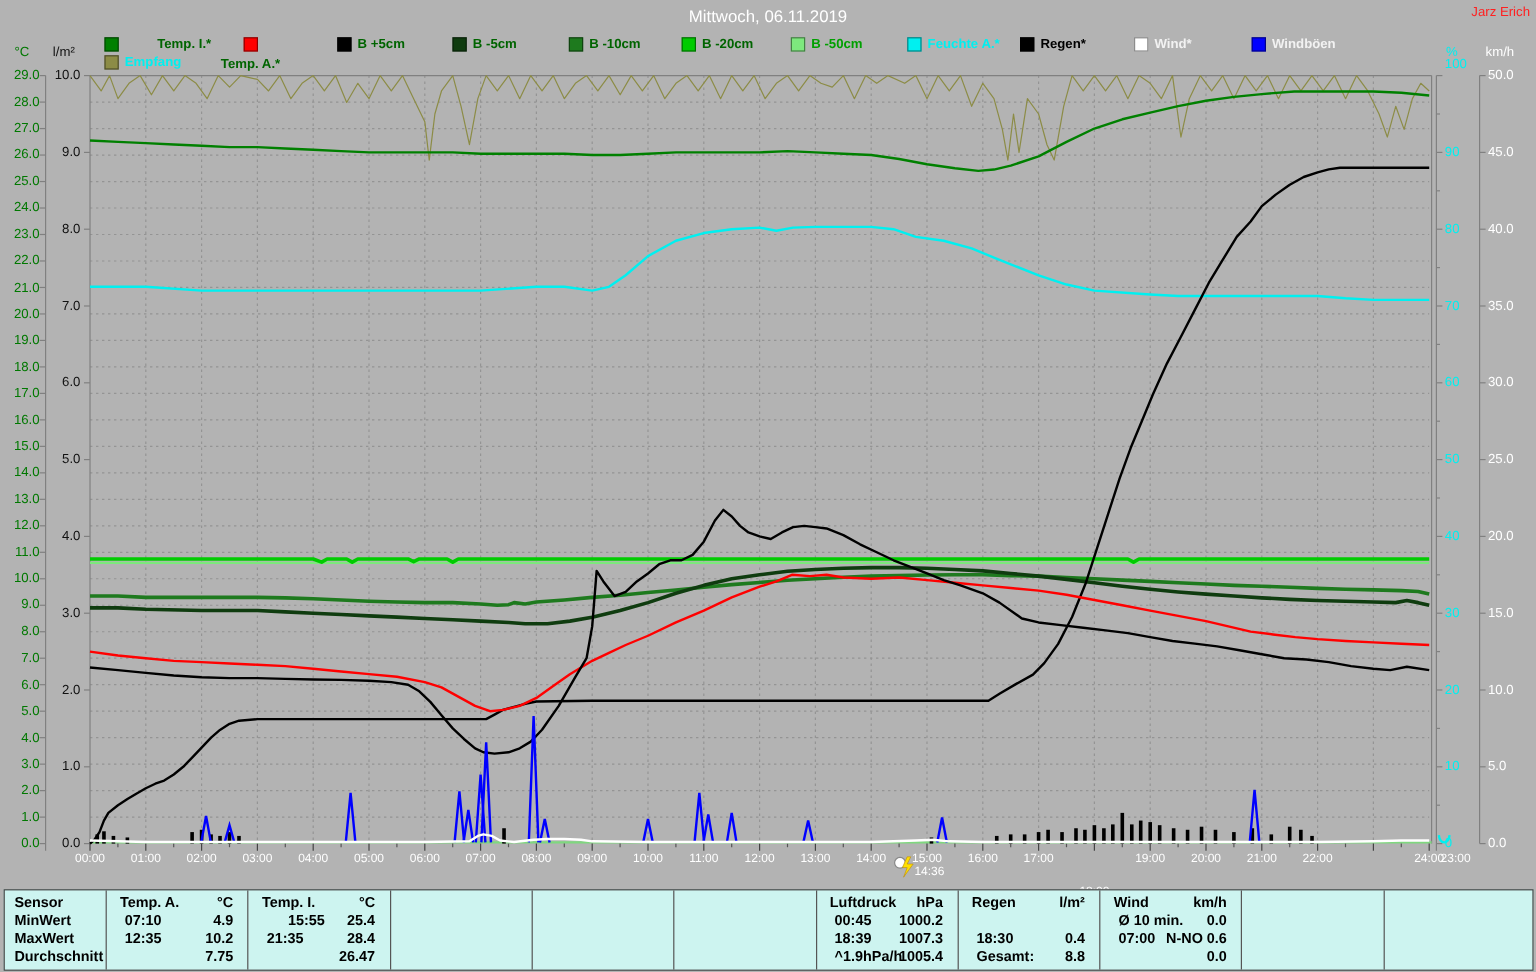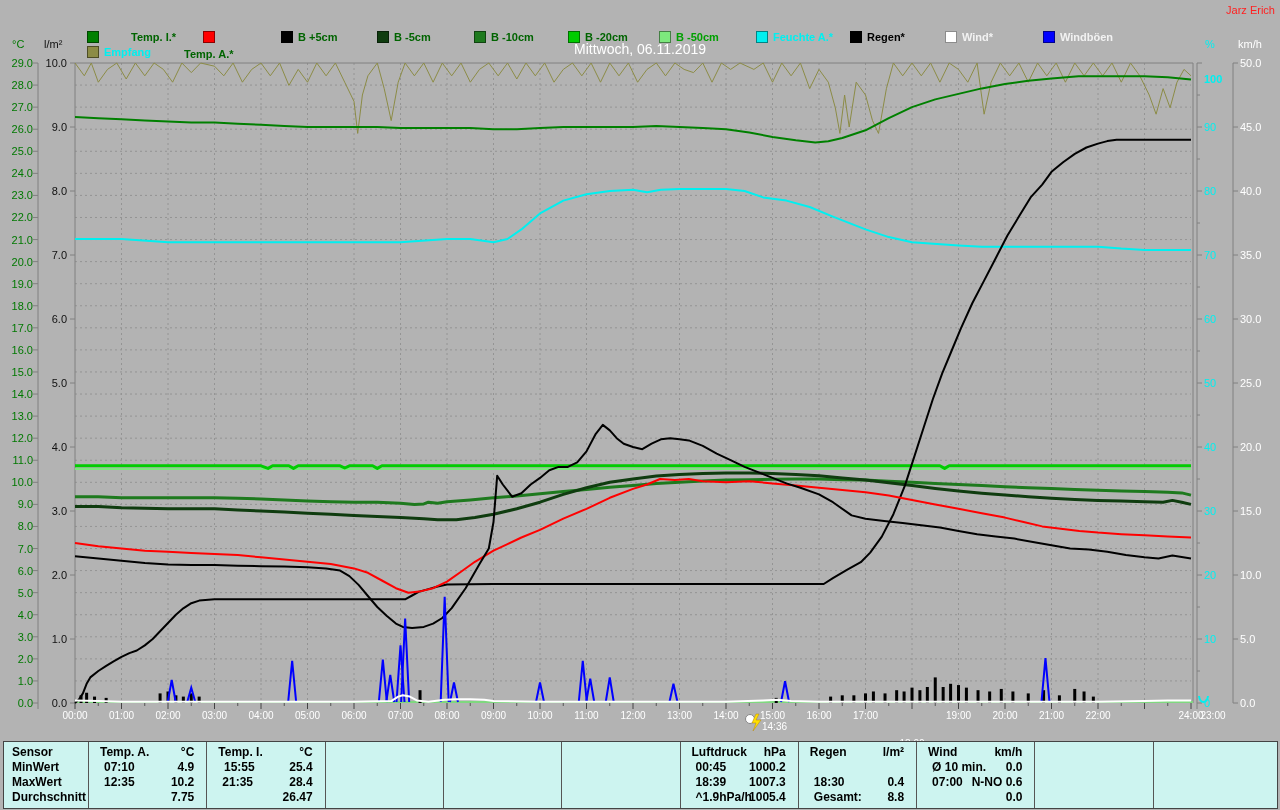--- a/index.html
+++ b/index.html
@@ -1,19 +1,19 @@
 <!DOCTYPE html>
 <html><head>
 <meta charset="utf-8">
 <style>
   html,body{margin:0;padding:0;}
   body{width:1280px;height:810px;position:relative;overflow:hidden;
        background:#B3B3B3;font-family:"Liberation Sans",sans-serif;}
   .abs{position:absolute;}
-  #title{top:5px;left:0;width:1280px;text-align:center;color:#FFFFFF;font-size:14px;margin-top:36px;}
+  #title{top:5px;left:0;width:1280px;text-align:center;color:#FFFFFF;font-size:14px;}
   #author{top:4px;right:5px;color:#FF2020;font-size:11px;}
   .axis-head{font-size:11px;top:38px;}
   #chart-svg{top:0;left:0;}
   .tick{font-size:11px;white-space:nowrap;}
   .xlab{font-size:10px;color:#FFFFFF;transform:translateX(-50%);white-space:nowrap;}
   .legend-item{display:flex;align-items:center;gap:5px;font-size:11px;font-weight:bold;white-space:nowrap;}
   .legend-item .sw{width:10px;height:10px;border:1px solid rgba(0,0,0,0.45);flex:0 0 auto;}
   #marker-time{font-size:10px;color:#FFFFFF;}
   #stats-table{left:3px;top:741px;width:1273px;height:66px;border:1px solid #444;
                font-size:12px;font-weight:bold;color:#000;}
@@ -369,21 +369,21 @@
     <div class="abs tick" style="left: 38px; top: 121px; width: 29px; text-align: right; color: rgb(17, 17, 17);">9.0</div>
     <div class="abs tick" style="left: 38px; top: 185px; width: 29px; text-align: right; color: rgb(17, 17, 17);">8.0</div>
     <div class="abs tick" style="left: 38px; top: 249px; width: 29px; text-align: right; color: rgb(17, 17, 17);">7.0</div>
     <div class="abs tick" style="left: 38px; top: 313px; width: 29px; text-align: right; color: rgb(17, 17, 17);">6.0</div>
     <div class="abs tick" style="left: 38px; top: 377px; width: 29px; text-align: right; color: rgb(17, 17, 17);">5.0</div>
     <div class="abs tick" style="left: 38px; top: 441px; width: 29px; text-align: right; color: rgb(17, 17, 17);">4.0</div>
     <div class="abs tick" style="left: 38px; top: 505px; width: 29px; text-align: right; color: rgb(17, 17, 17);">3.0</div>
     <div class="abs tick" style="left: 38px; top: 569px; width: 29px; text-align: right; color: rgb(17, 17, 17);">2.0</div>
     <div class="abs tick" style="left: 38px; top: 633px; width: 29px; text-align: right; color: rgb(17, 17, 17);">1.0</div>
     <div class="abs tick" style="left: 38px; top: 697px; width: 29px; text-align: right; color: rgb(17, 17, 17);">0.0</div>
-    <div class="abs tick" style="left: 1204px; top: 73px; color: rgb(0, 240, 240); font-weight: bold;">100</div>
+    <div class="abs tick" style="left: 1204px; top: 48px; color: rgb(0, 240, 240);">100</div>
     <div class="abs tick" style="left: 1204px; top: 121px; color: rgb(0, 240, 240);">90</div>
     <div class="abs tick" style="left: 1204px; top: 185px; color: rgb(0, 240, 240);">80</div>
     <div class="abs tick" style="left: 1204px; top: 249px; color: rgb(0, 240, 240);">70</div>
     <div class="abs tick" style="left: 1204px; top: 313px; color: rgb(0, 240, 240);">60</div>
     <div class="abs tick" style="left: 1204px; top: 377px; color: rgb(0, 240, 240);">50</div>
     <div class="abs tick" style="left: 1204px; top: 441px; color: rgb(0, 240, 240);">40</div>
     <div class="abs tick" style="left: 1204px; top: 505px; color: rgb(0, 240, 240);">30</div>
     <div class="abs tick" style="left: 1204px; top: 569px; color: rgb(0, 240, 240);">20</div>
     <div class="abs tick" style="left: 1204px; top: 633px; color: rgb(0, 240, 240);">10</div>
     <div class="abs tick" style="left: 1204px; top: 697px; color: rgb(0, 240, 240);">0</div>
@@ -436,21 +436,21 @@
     <div class="cellL" style="top: 3px; left: 96px;">Temp. A.</div>
     <div class="cellR" style="top: 3px; left: 96px; width: 94.3px;">°C</div>
     <div class="cellL" style="top: 18px; left: 100px;">07:10</div>
     <div class="cellR" style="top: 18px; left: 96px; width: 94.3px;">4.9</div>
     <div class="cellL" style="top: 33px; left: 100px;">12:35</div>
     <div class="cellR" style="top: 33px; left: 96px; width: 94.3px;">10.2</div>
     <div class="cellR" style="top: 48px; left: 96px; width: 94.3px;">7.75</div>
     <div class="vline" style="left: 202.3px;"></div>
     <div class="cellL" style="top: 3px; left: 214.3px;">Temp. I.</div>
     <div class="cellR" style="top: 3px; left: 214.3px; width: 94.3px;">°C</div>
-    <div class="cellL" style="top: 18px; left: 220px;">15:55</div>
+    <div class="cellL" style="top: 18px; left: 236px;">15:55</div>
     <div class="cellR" style="top: 18px; left: 214.3px; width: 94.3px;">25.4</div>
     <div class="cellL" style="top: 33px; left: 218.3px;">21:35</div>
     <div class="cellR" style="top: 33px; left: 214.3px; width: 94.3px;">28.4</div>
     <div class="cellR" style="top: 48px; left: 214.3px; width: 94.3px;">26.47</div>
     <div class="vline" style="left: 320.6px;"></div>
     <div class="vline" style="left: 438.9px;"></div>
     <div class="vline" style="left: 557.2px;"></div>
     <div class="vline" style="left: 675.5px;"></div>
     <div class="cellL" style="top: 3px; left: 687.5px;">Luftdruck</div>
     <div class="cellR" style="top: 3px; left: 687.5px; width: 94.3px;">hPa</div>

